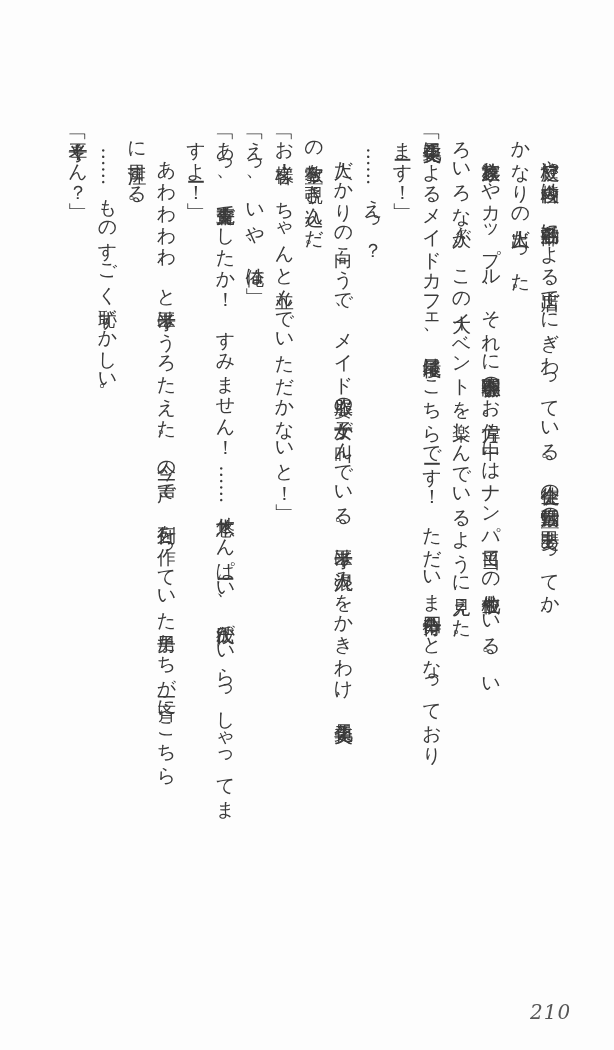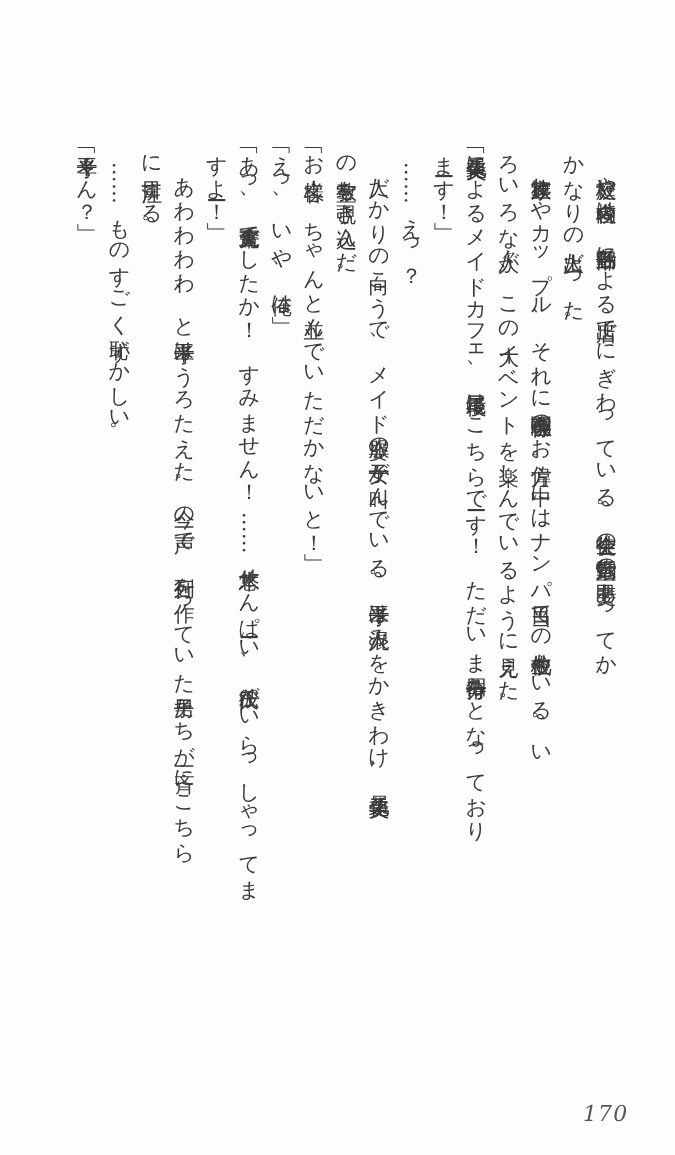--- a/index.html
+++ b/index.html
@@ -57,14 +57,14 @@
     <p class="text-line">の教室を覗き込んだ。</p>
     <p class="text-line">「お客様！　ちゃんと並んでいただかないと！」</p>
     <p class="text-line">「えっ、いや、俺は」</p>
     <p class="text-line">「あっ、支倉先輩でしたか！　すみません！　……悠木せんぱーい、彼氏がいらっしゃってま</p>
     <p class="text-line">すよー！」</p>
     <p class="text-line">　あわわわわ、と孝平はうろたえた。今の一声で、行列を作っていた男子たちが一斉にこちら</p>
     <p class="text-line">に注目する。</p>
     <p class="text-line">　……ものすごく恥ずかしい。</p>
     <p class="text-line">「孝平くん？」</p>
   </div>
-  <div class="page-number">170</div>
+  <div class="page-number">210</div>
 </div>
 
 </body></html>

